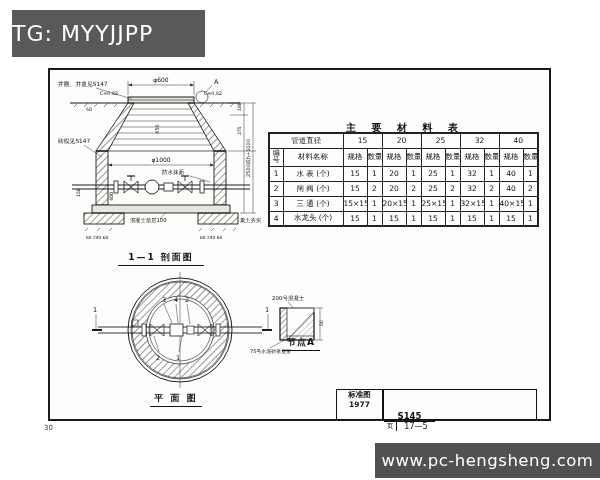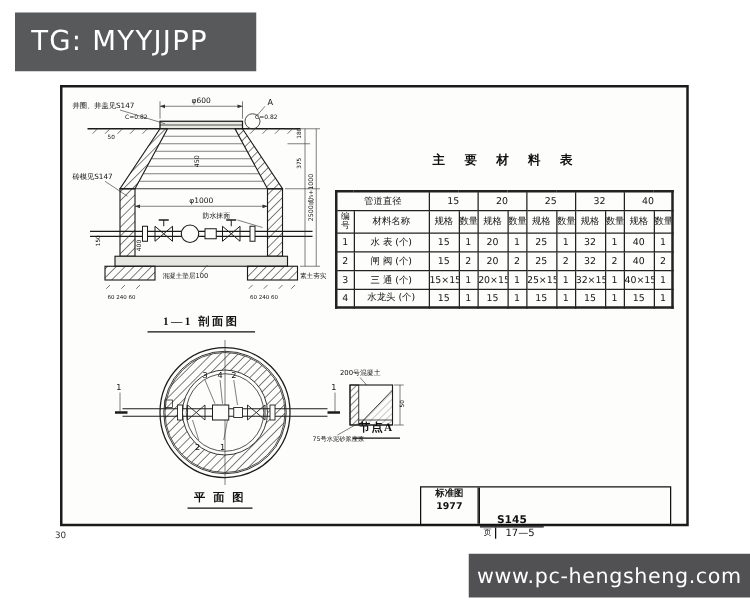--- a/index.html
+++ b/index.html
@@ -2,34 +2,34 @@
 <html><head>
 <meta charset="utf-8">
 <style>
   * { margin:0; padding:0; box-sizing:border-box; }
   html,body { width:600px; height:480px; background:#ffffff; font-family:"DejaVu Sans", sans-serif; }
   #stage { position:relative; width:600px; height:480px; background:#ffffff; overflow:hidden; }
 
   
   .tg-tag { position:absolute; left:12px; top:10px; width:193px; height:47px;
     background:#58595b; color:#fff; display:flex; align-items:center;
-    padding-left:13px; font-size:22px; letter-spacing:1px; }
+    font-size:22px; letter-spacing:1px; }
 
   
   .sheet { position:absolute; left:48px; top:68px; width:503px; height:353px;
     border:2px solid #1b1b1b; background:#fdfdfb; }
   .page-num { position:absolute; left:44px; top:424px; font-size:7px; color:#333; }
 
   .caption { position:absolute; font-size:9px; color:#111; font-weight:bold;
-    border-bottom:1.5px solid #111; padding-bottom:1px; text-align:center; letter-spacing:2px;font-family:Liberation Serif, serif; }
+    border-bottom:1.5px solid #111; padding-bottom:1px; text-align:center; letter-spacing:2px; }
 
   
   .tbl-title { position:absolute; left:300px; top:121px; width:210px; text-align:center;
     font-size:10px; letter-spacing:6px; color:#111; font-weight:bold; }
-  table.mat { position:absolute; left:268px; top:152px; width:270px;
+  table.mat { position:absolute; left:268px; top:132px; width:270px;
     border-collapse:collapse; table-layout:fixed; }
   table.mat td { border:1px solid #222; text-align:center; font-size:7.5px; color:#111;
     height:15px; overflow:hidden; white-space:nowrap; }
   table.mat td.v { white-space:normal; line-height:1.05; font-size:7px; }
   table.mat tr.h2 td { height:18px;margin-top:32px; }
   table.mat { border:2px solid #222; }
 
   
   .notes { position:absolute; left:341px; top:247px; width:198px; color:#111; }
   .notes .nt { font-size:9.5px; font-weight:bold; letter-spacing:4px; margin-bottom:3px; }

